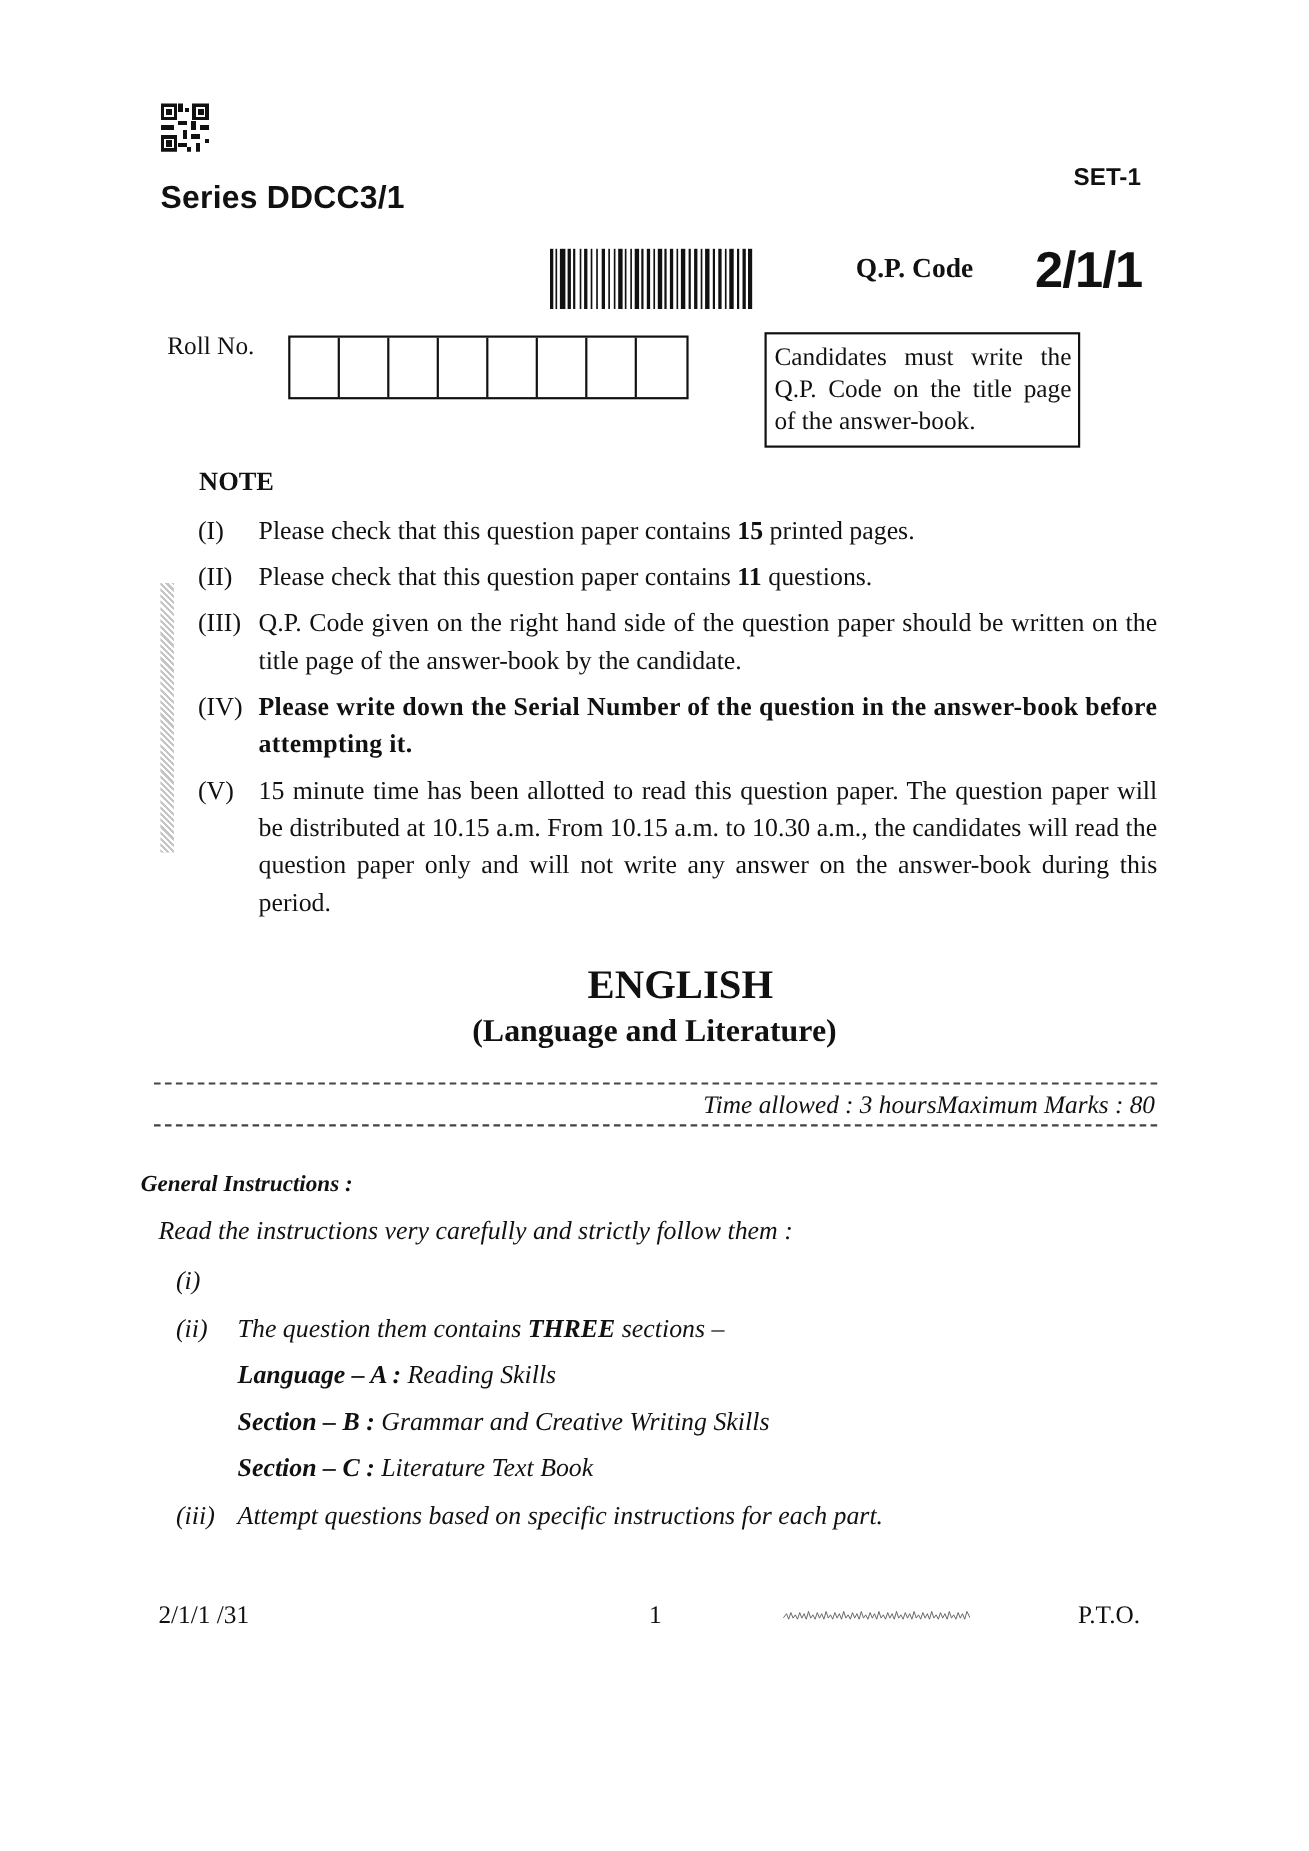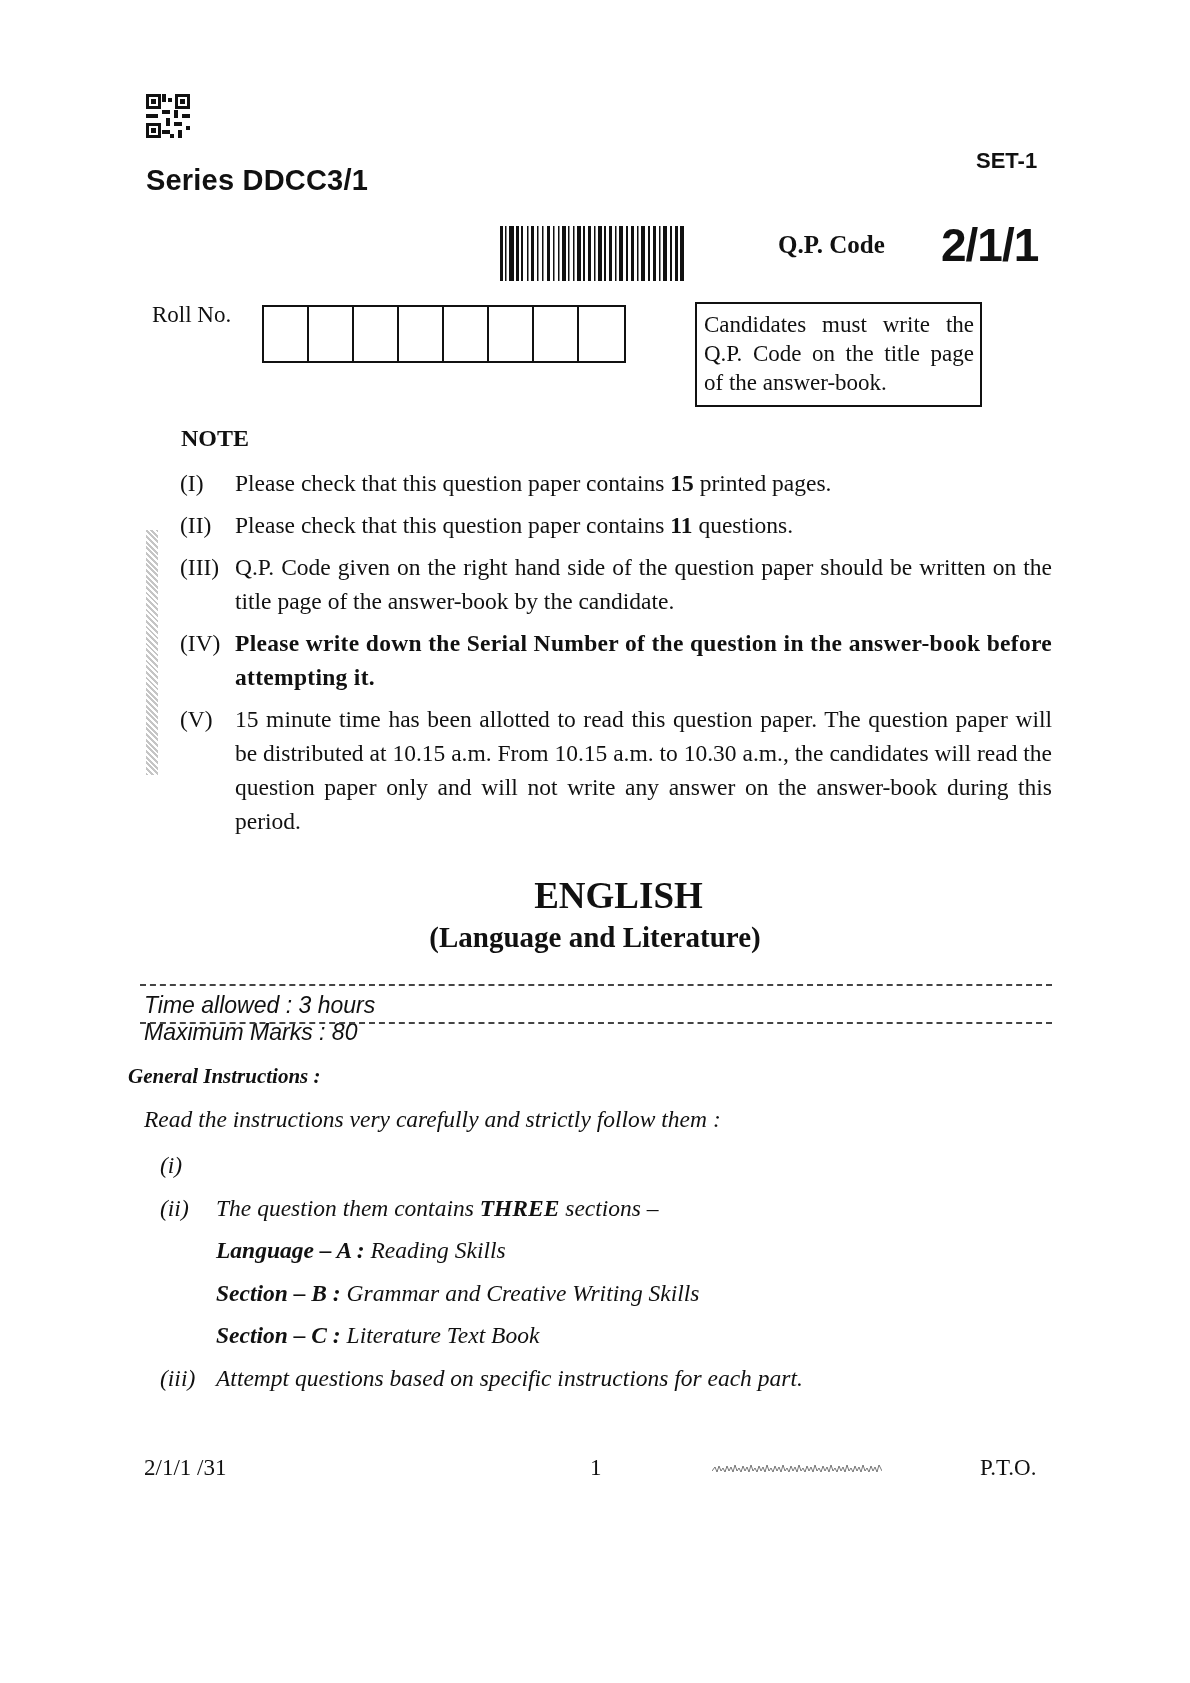--- a/index.html
+++ b/index.html
@@ -39,21 +39,21 @@
       background-image: repeating-linear-gradient(45deg, #bbb 0 2px, #fff 2px 4px), repeating-linear-gradient(-45deg, #bbb 0 2px, transparent 2px 4px);
       opacity: 0.85; }
 
     .subject { left: 0; width: 1190px; top: 874px; text-align: center; font-family: "Liberation Serif", serif; font-weight: 700; font-size: 37px; padding-left: 47px; }
     .subject-sub { left: 0; width: 1190px; top: 921px; text-align: center; font-family: "Liberation Serif", serif; font-weight: 700; font-size: 29px; }
 
     .dash-line { left: 140px; width: 912px; height: 0; border-top: 2px dashed #444; }
     .dash-top { top: 984px; }
     .dash-bot { top: 1022px; }
 
-    .time-row { left: 144px; width: 906px; top: 992px; display: flex; justify-content: space-between; font-family: Liberation Sans, sans-serif; font-style: italic; font-size: 23px; flex-direction: column; }
+    .time-row { left: 144px; width: 906px; top: 992px; display: flex; justify-content: flex-end; font-family: Liberation Serif, serif; font-style: italic; font-size: 23px; }
 
     .gi-title { left: 128px; top: 1064px; font-family: "Liberation Serif", serif; font-style: italic; font-weight: 700; font-size: 21px; }
     .gi-intro { left: 144px; top: 1106px; font-family: "Liberation Serif", serif; font-style: italic; font-size: 23.5px; }
 
     .gi-list { left: 160px; top: 1148px; width: 900px; font-family: "Liberation Serif", serif; font-style: italic; font-size: 23.5px; line-height: 34px; }
     .gi-item { display: flex; margin-bottom: 8.5px; }
     .gi-num { width: 56px; flex: 0 0 56px; }
     .gi-text b { font-weight: 700; }
     .gi-section { padding-left: 56px; margin-bottom: 8.5px; }
     .gi-section b { font-weight: 700; }

